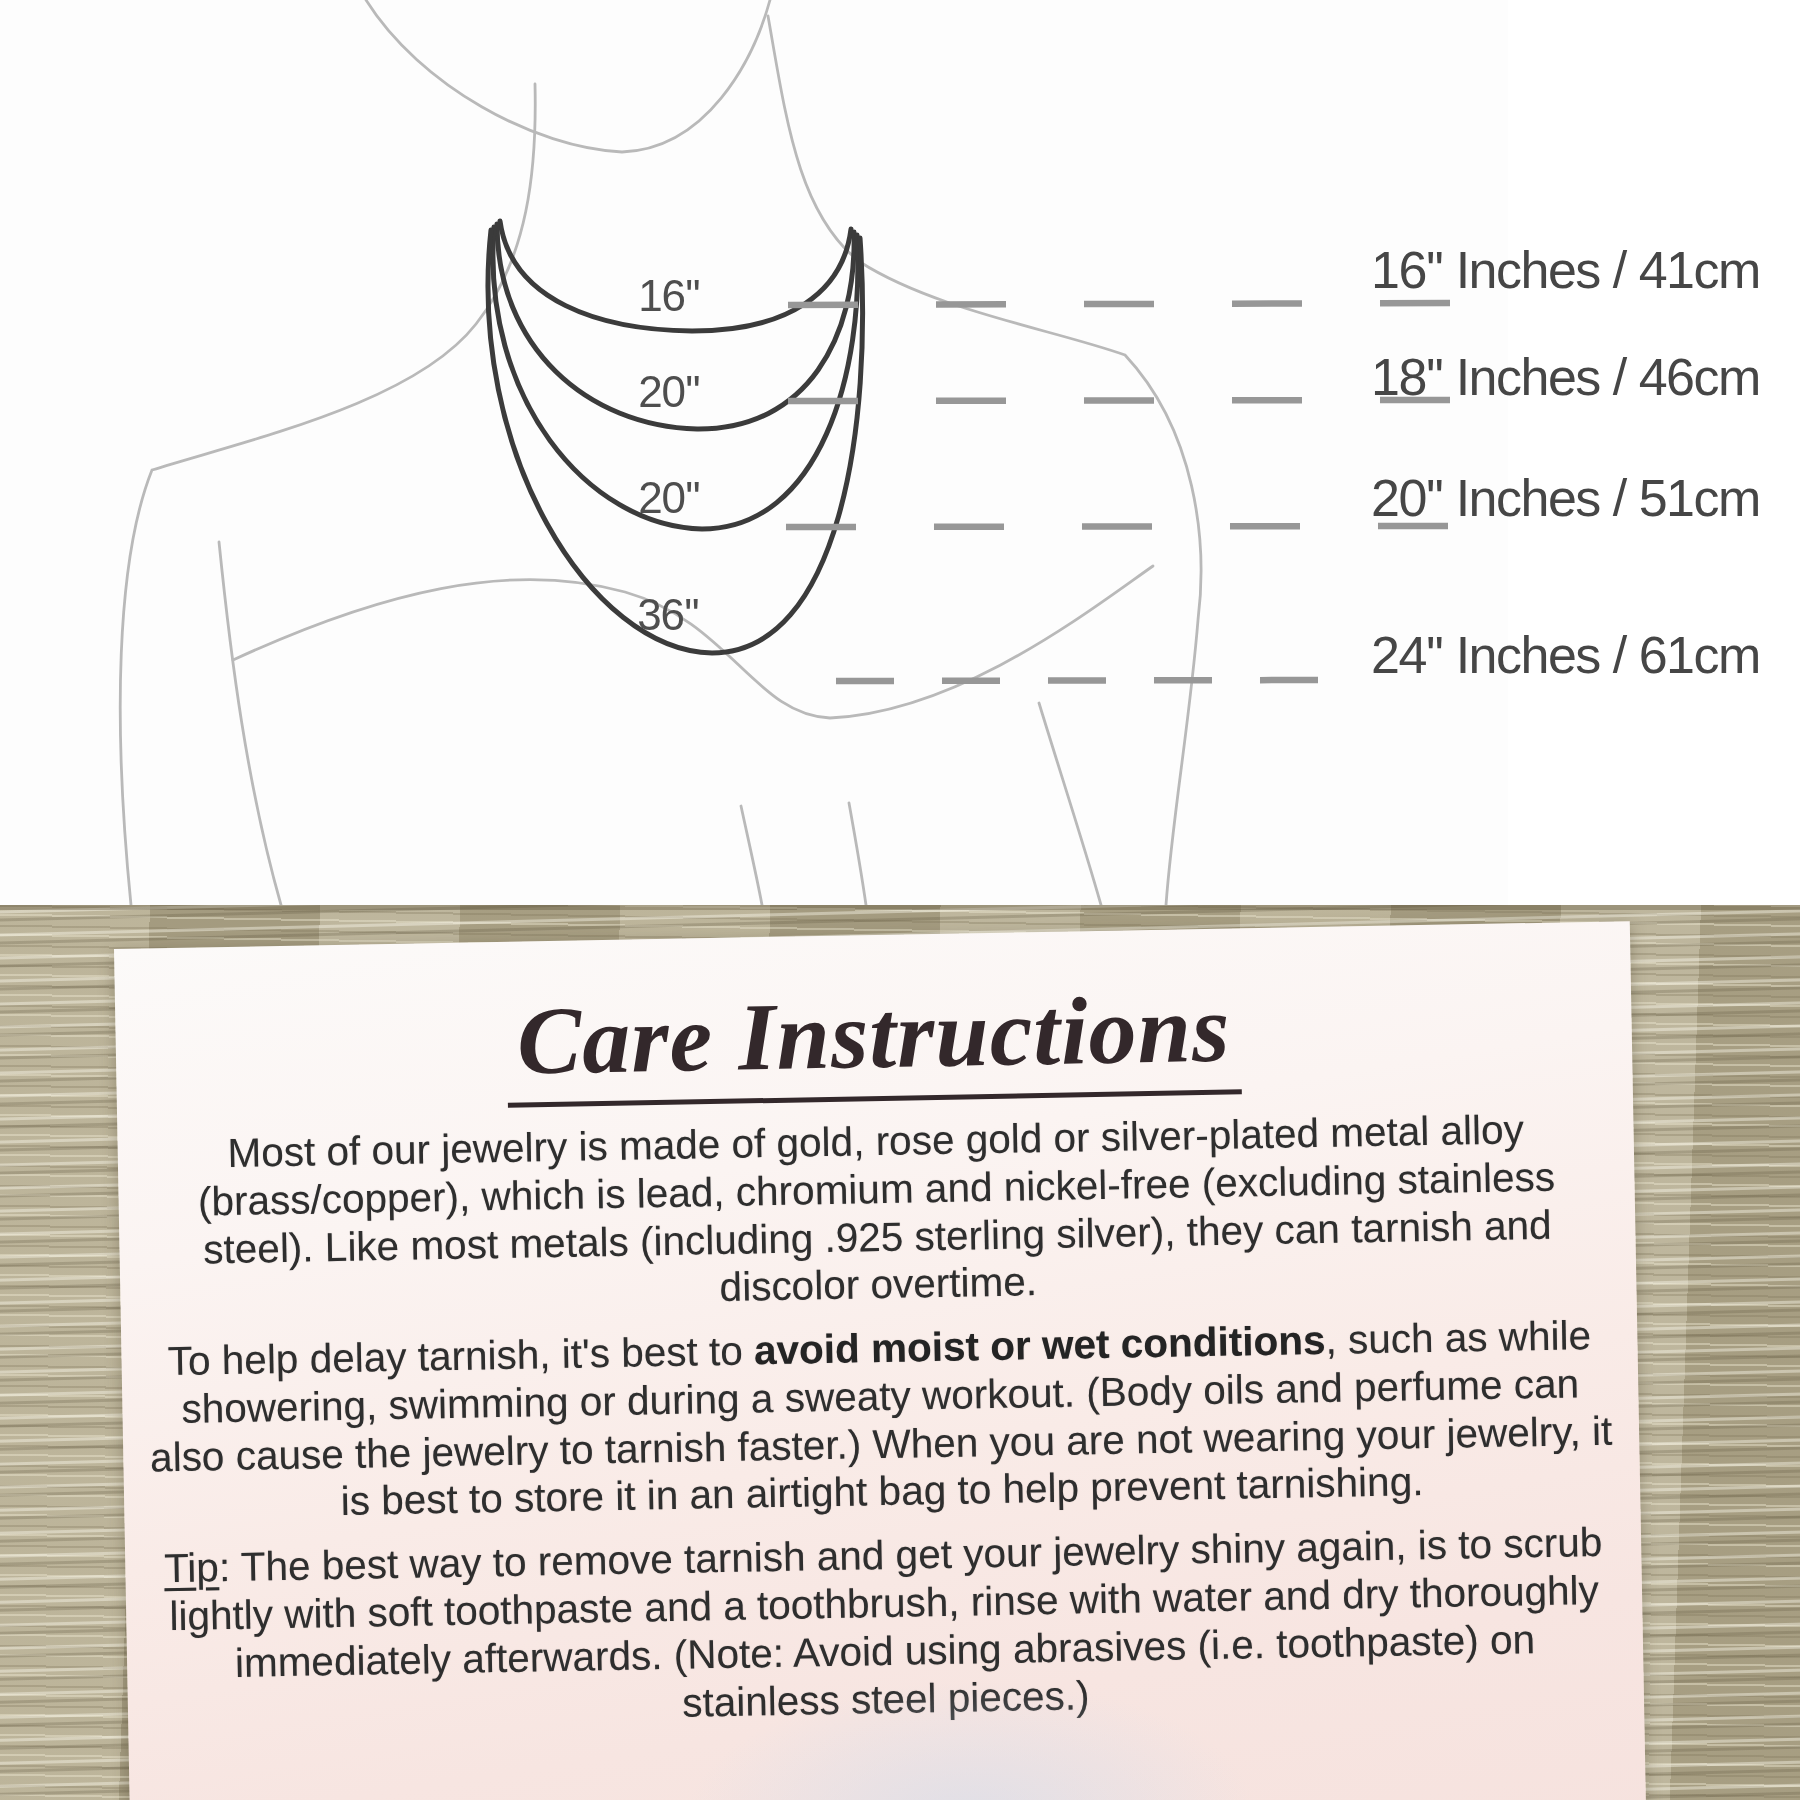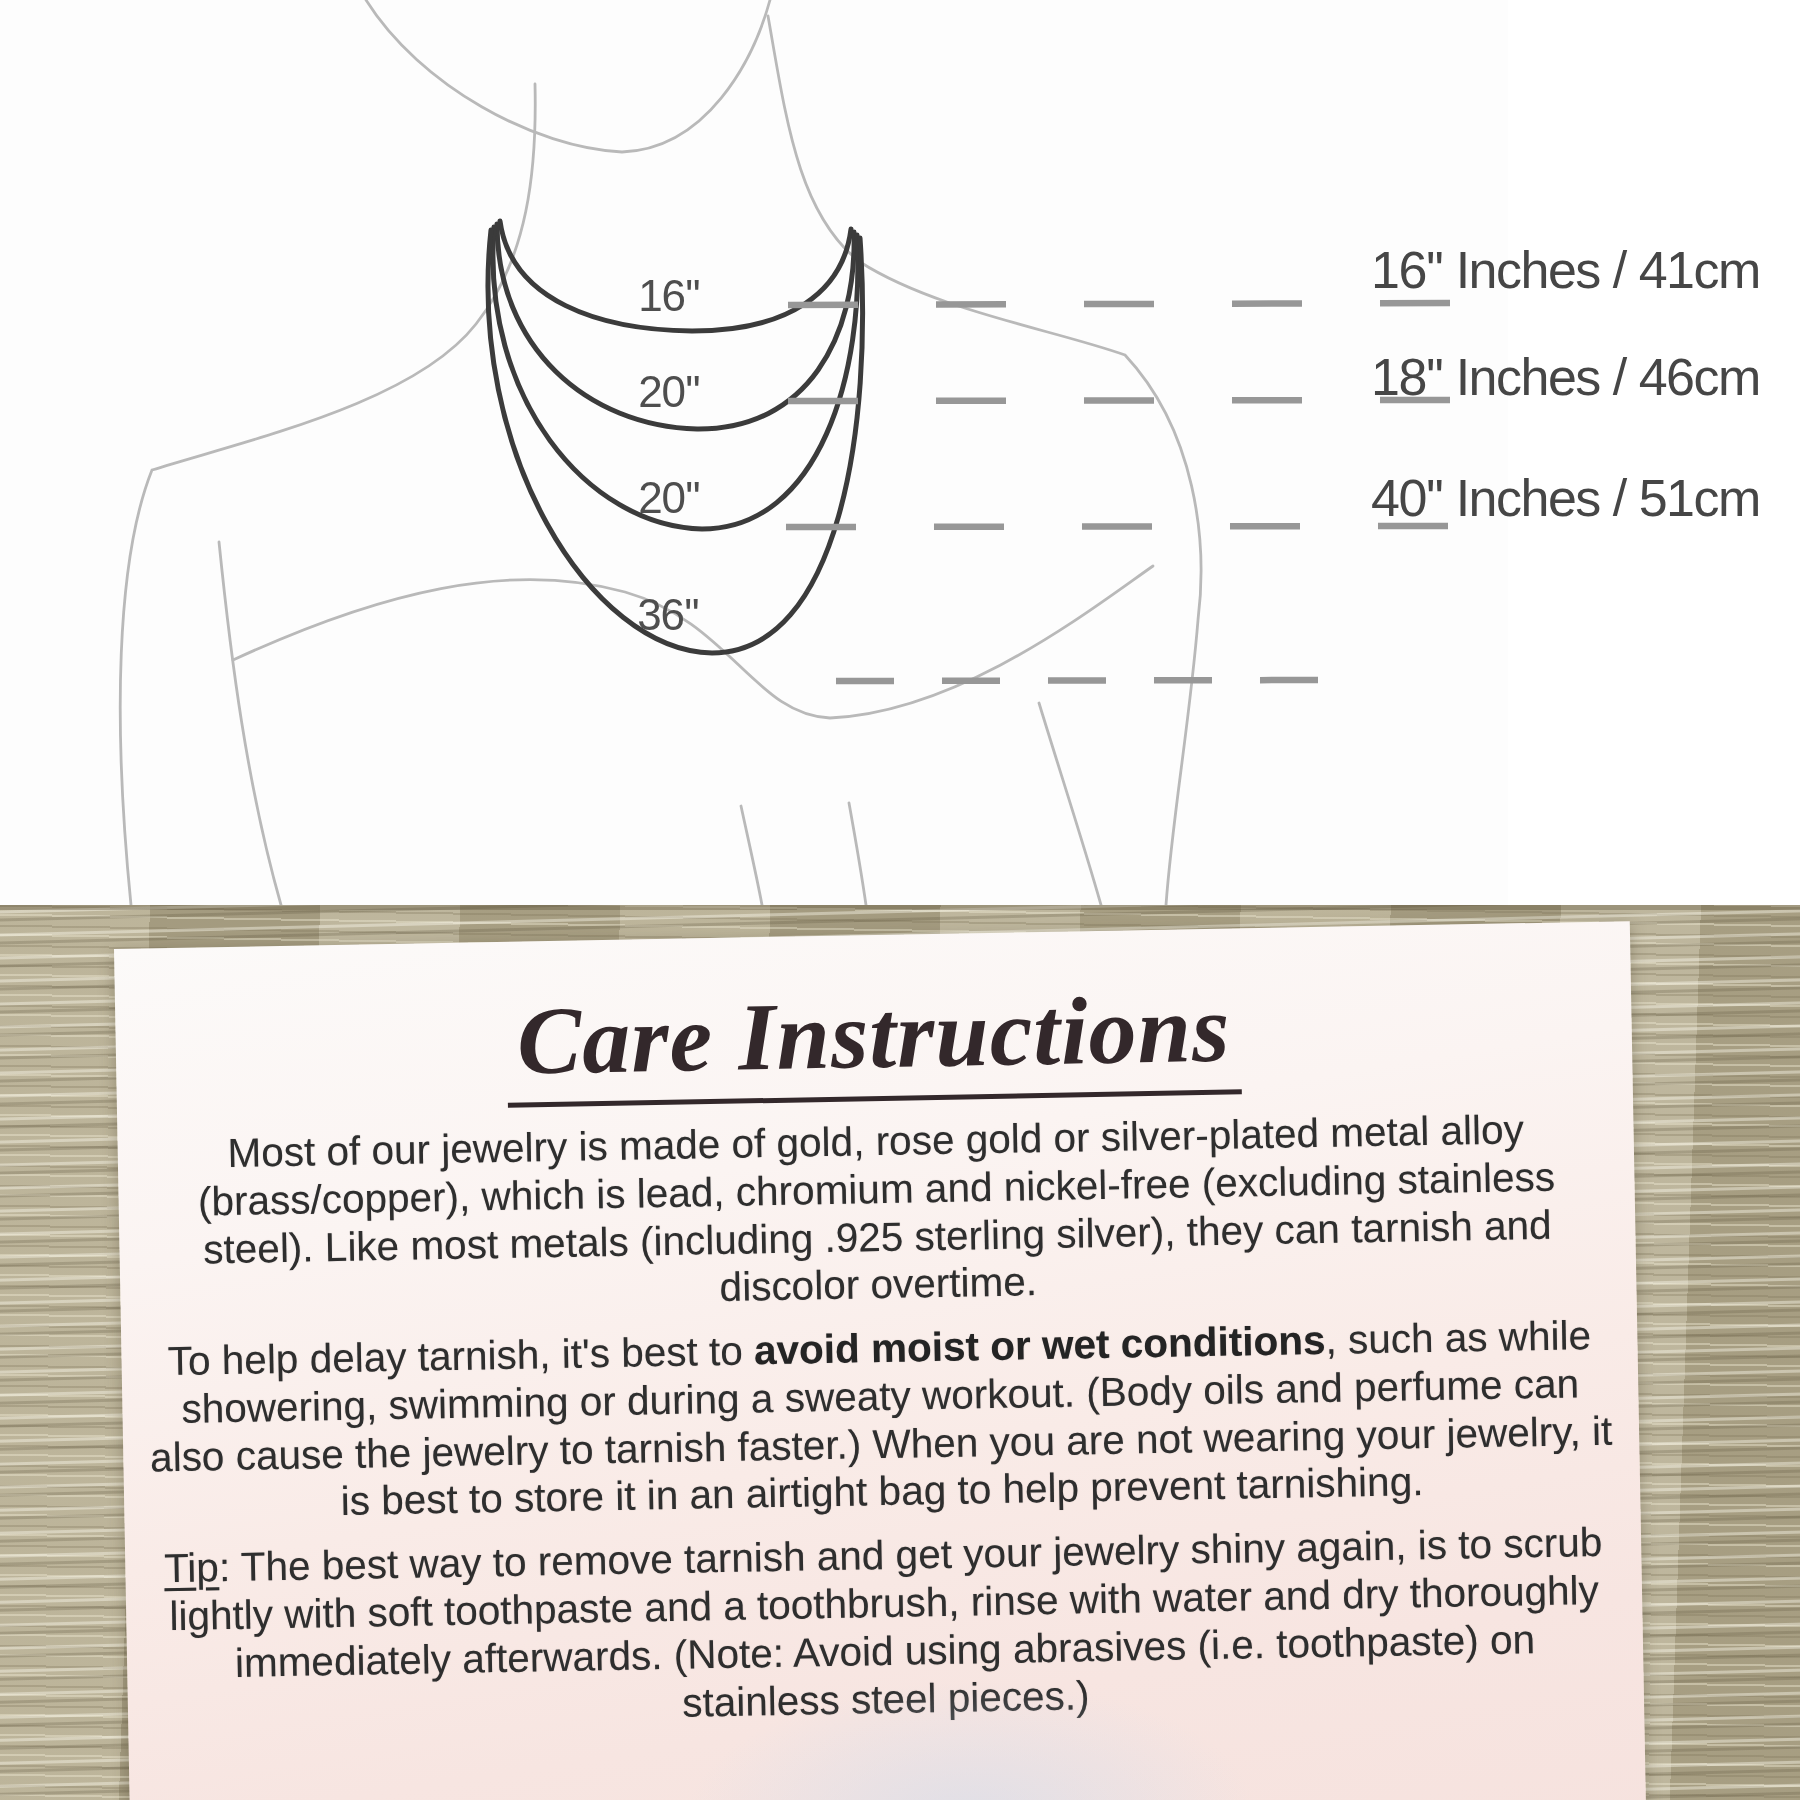--- a/index.html
+++ b/index.html
@@ -116,21 +116,22 @@
       </g>
     </svg>
 
     <div class="fig-label" style="left:669px; top:296px">16''</div>
     <div class="fig-label" style="left:669px; top:392px">20''</div>
     <div class="fig-label" style="left:669px; top:498px">20''</div>
     <div class="fig-label" style="left:668px; top:615px">36''</div>
 
     <div class="side-label" style="top:270px">16'' Inches / 41cm</div>
     <div class="side-label" style="top:377px">18'' Inches / 46cm</div>
-    <div class="side-label" style="top:498px">40'' Inches / 51cm</div>
+    <div class="side-label" style="top:498px">20'' Inches / 51cm</div>
+    <div class="side-label" style="top:655px">24'' Inches / 61cm</div>
   </section>
 
   <section class="photo">
     <div class="card">
 
       <h1 class="card-title">
         <span class="u">Care Instructions</span>
       </h1>
 
       <p class="para p1">Most of our jewelry is made of gold, rose gold or silver-plated metal alloy (brass/copper), which is lead, chromium and nickel-free (excluding stainless steel). Like most metals (including .925 sterling silver), they can tarnish and discolor overtime.</p>

